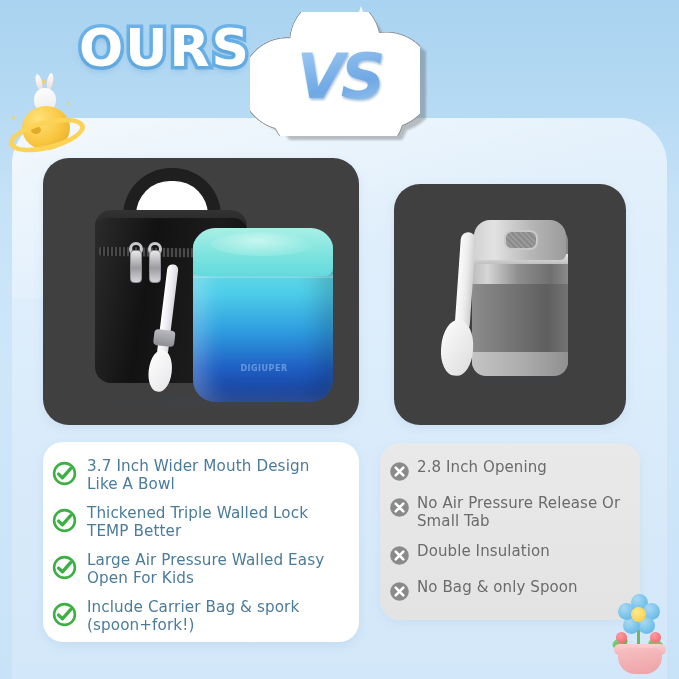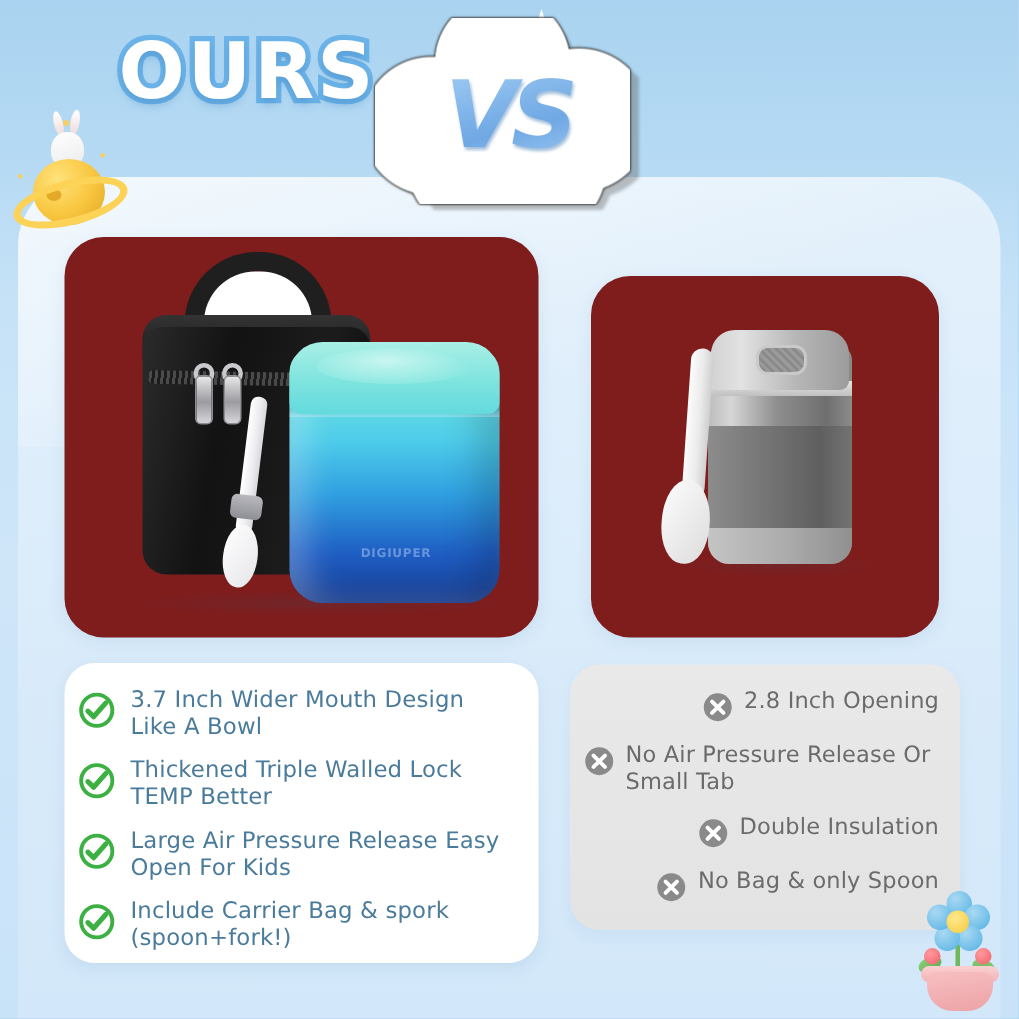--- a/index.html
+++ b/index.html
@@ -136,21 +136,21 @@
   .leaf{
     position:absolute; width:16px; height:10px; border-radius:50%;
     background:linear-gradient(160deg,#8fd07d,#5faa4c);
   }
   .mini-flower{ position:absolute; width:11px; height:11px; border-radius:50%;
     background:radial-gradient(circle at 36% 32%, #ff9a9f, #ef5f68); }
   .stem{ position:absolute; width:3px; background:#6fb65c; border-radius:2px; }
 
   
   .photo-card{
-    position:absolute; background:#7f1d1d; border-radius:26px;
+    position:absolute; background:#404040; border-radius:26px;
     box-shadow:0 3px 10px rgba(120,160,200,.16);
   }
   #photo-card-ours  { left:43px;  top:158px; width:316px; height:267px; }
   #photo-card-others{ left:394px; top:184px; width:232px; height:241px; }
 
   
   #ours-photo{ position:absolute; inset:0; overflow:hidden; border-radius:26px; }
   #bag{
     position:absolute; left:52px; top:60px; width:152px; height:165px;
     border-radius:14px 14px 16px 16px;
@@ -285,21 +285,21 @@
     background:#ffffff;
     box-shadow:0 3px 9px rgba(120,160,200,.16);
   }
   #list-card-others{
     left:380px; top:443px; width:260px; height:177px;
     background:linear-gradient(180deg,#e9e9e9,#e3e3e3);
     box-shadow:0 3px 9px rgba(120,160,200,.13);
   }
   .feat-list{ position:absolute; left:0; top:0; width:100%; height:100%; padding:16px 14px 12px 9px; }
   .feat-row{ display:flex; align-items:flex-start; margin-bottom:11px; }
-  #list-card-others .feat-row{ margin-bottom:13px;justify-content:flex-end; }
+  #list-card-others .feat-row{ margin-bottom:13px; }
 
   .icon-check{
     flex:0 0 auto; width:25px; height:25px; margin-right:10px; margin-top:3px;
     position:relative;
   }
   .icon-check svg{ display:block; }
   .icon-cross{
     flex:0 0 auto; width:21px; height:21px; margin-right:7px; margin-top:2px;
   }
   .feat-text{
@@ -403,21 +403,21 @@
       <span class="feat-text">Thickened Triple Walled Lock TEMP Better</span>
     </div>
 
     <div class="feat-row">
       <span class="icon-check">
         <svg width="25" height="25" viewBox="0 0 25 25">
           <circle cx="12.5" cy="12.5" r="10.4" fill="#ffffff" stroke="#3cb043" stroke-width="2.6"></circle>
           <path d="M6.6 13.1 L10.4 16.8 L18.6 7.6" fill="none" stroke="#3cb043" stroke-width="3.4" stroke-linecap="round" stroke-linejoin="round"></path>
         </svg>
       </span>
-      <span class="feat-text">Large Air Pressure Release Easy Open For Kids</span>
+      <span class="feat-text">Large Air Pressure Walled Easy Open For Kids</span>
     </div>
 
     <div class="feat-row">
       <span class="icon-check">
         <svg width="25" height="25" viewBox="0 0 25 25">
           <circle cx="12.5" cy="12.5" r="10.4" fill="#ffffff" stroke="#3cb043" stroke-width="2.6"></circle>
           <path d="M6.6 13.1 L10.4 16.8 L18.6 7.6" fill="none" stroke="#3cb043" stroke-width="3.4" stroke-linecap="round" stroke-linejoin="round"></path>
         </svg>
       </span>
       <span class="feat-text">Include Carrier Bag &amp; spork (spoon+fork!)</span>

